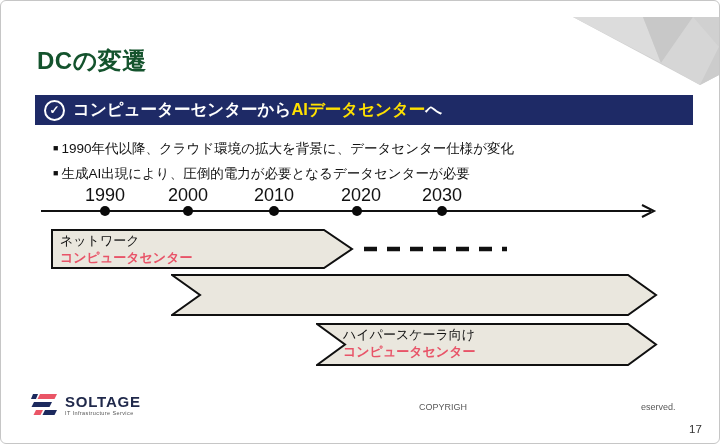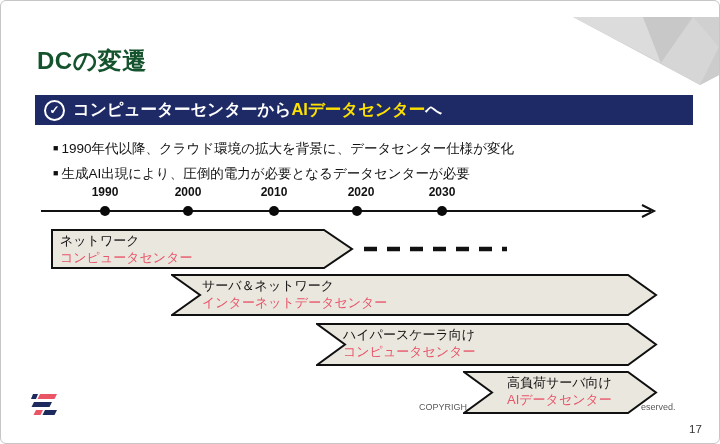--- a/index.html
+++ b/index.html
@@ -24,28 +24,28 @@
     display:flex; align-items:center; justify-content:center;
     color:#ffffff; font-size:12px; font-weight:bold; margin-right:8px; flex:0 0 auto;
   }
   .banner-text { color:#ffffff; font-size:16.5px; font-weight:bold; white-space:nowrap; }
   .banner-text .hl { color:#ffe100; }
   .bullets { position:absolute; left:44px; top:131px; margin:8px; padding:0; list-style:none; }
   .bullets li { font-size:13.5px; color:#111; margin-bottom:7px; white-space:nowrap; }
   .bullets .sq { font-size:9px; margin-right:3px; vertical-align:2px; }
   .year {
     position:absolute; top:184px; transform:translateX(-50%);
-    font-size:12px; color:#111; white-space:nowrap;font-weight:bold;
+    font-size:18px; color:#111; white-space:nowrap;
   }
   .diagram-svg { position:absolute; left:0; top:0; width:718px; height:442px; z-index:1; pointer-events:none; }
   .era { position:absolute; z-index:2; }
   .era svg { position:absolute; left:0; top:0; }
   .era .txt { position:relative; padding-top:3px; }
   .era .l1 { font-size:13px; color:#111; line-height:17px; white-space:nowrap; }
-  .era .l2 { font-size:13px; color:#e85468; line-height:17px; white-space:nowrap; }
+  .era .l2 { font-size:13px; color:#e85468; line-height:17px; white-space:nowrap;font-weight:bold; }
   .footer-logo { position:absolute; left:30px; top:392px; display:flex; align-items:center; gap:7px; z-index:1; }
   .logo-words .name { font-size:15px; font-weight:800; color:#20294b; letter-spacing:0.8px; line-height:15px; }
   .logo-words .sub { font-size:5.5px; color:#555; letter-spacing:0.4px; margin-top:1px; }
   .copy-frag { position:absolute; font-size:9px; color:#595959; z-index:1; white-space:nowrap; }
   .copy-left { left:418px; top:401px; }
   .copy-right { left:640px; top:401px; }
   .page-num { position:absolute; left:688px; top:398px; font-size:11.5px; color:#333; z-index:1;margin-top:24px; }
 </style>
 </head>
 <body>
@@ -96,53 +96,44 @@
     <div class="txt" style="padding-left:9px">
       <div class="l1">ネットワーク</div>
       <div class="l2">コンピュータセンター</div>
     </div>
   </div>
 
   <div class="era" style="left:170px; top:273px; width:487px; height:42px">
     <svg width="487" height="42" viewBox="0 0 487 42">
       <polygon points="1,1 457,1 485,21 457,41 1,41 29,21" fill="#eae7de" stroke="#101010" stroke-width="2"></polygon>
     </svg>
-    <div class="txt" style="padding-left:31px">
-      <div class="l1">サーバ＆ネットワーク</div>
-      <div class="l2">インターネットデータセンター</div>
-    </div>
   </div>
 
   <div class="era" style="left:315px; top:322px; width:342px; height:43px">
     <svg width="342" height="43" viewBox="0 0 342 43">
       <polygon points="1,1 312,1 340,21.5 312,42 1,42 29,21.5" fill="#eae7de" stroke="#101010" stroke-width="2"></polygon>
     </svg>
     <div class="txt" style="padding-left:27px">
       <div class="l1">ハイパースケーラ向け</div>
       <div class="l2">コンピュータセンター</div>
     </div>
   </div>
 
-  <div class="era" style="left:462px; top:370px; width:195px; height:43px">
-    <svg width="195" height="43" viewBox="0 0 195 43">
-      <polygon points="1,1 165,1 193,21.5 165,42 1,42 29,21.5" fill="#eae7de" stroke="#101010" stroke-width="2"></polygon>
-    </svg>
-    <div class="txt" style="padding-left:44px">
-      <div class="l1">高負荷サーバ向け</div>
-      <div class="l2">AIデータセンター</div>
-    </div>
-  </div>
 
   <div class="footer-logo">
     <svg width="27" height="24" viewBox="0 0 27 24">
       <polygon points="2,1 7,1 5,6 0,6" fill="#1c2a5e"></polygon>
       <polygon points="9,1 26,1 23.5,6 6.5,6" fill="#ea5566"></polygon>
       <polygon points="3,9 21,9 18.5,14 0.5,14" fill="#1c2a5e"></polygon>
       <polygon points="5,17 12,17 9.5,22 2.5,22" fill="#ea5566"></polygon>
       <polygon points="14,17 26,17 23.5,22 11.5,22" fill="#1c2a5e"></polygon>
     </svg>
+    <div class="logo-words">
+      <div class="name">SOLTAGE</div>
+      <div class="sub">IT Infrastructure Service</div>
+    </div>
   </div>
 
   <div class="copy-frag copy-left">COPYRIGH</div>
   <div class="copy-frag copy-right">eserved.</div>
   <div class="page-num">17</div>
 
 </div>
 
 </body></html>

